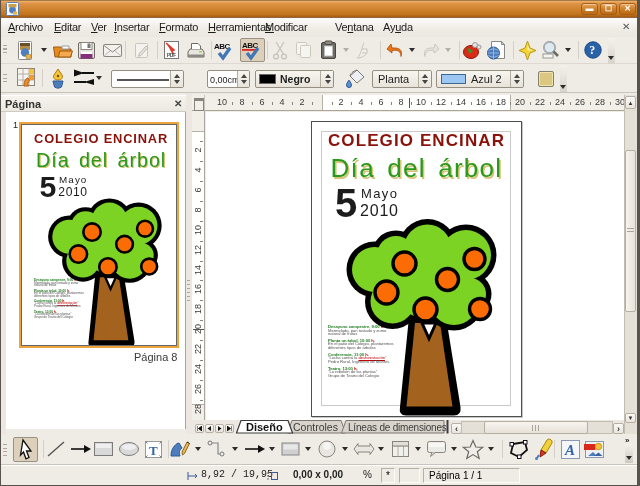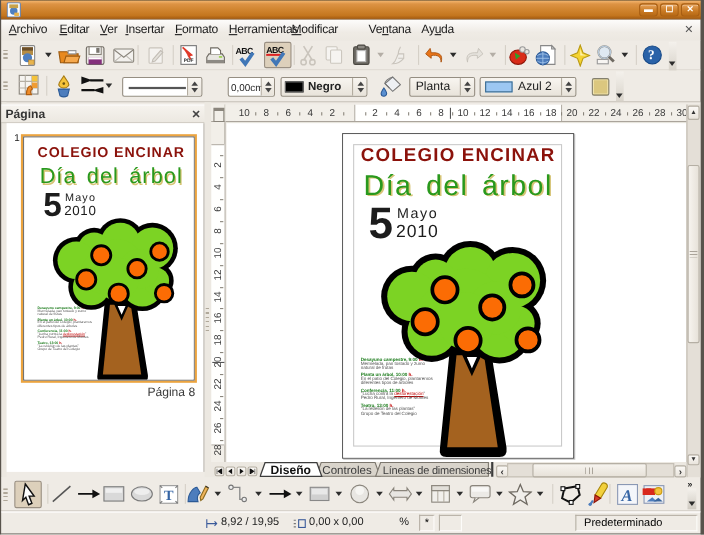--- a/index.html
+++ b/index.html
@@ -695,26 +695,26 @@
       <div style="left:484px;top:421px;width:104px;height:13px;background:linear-gradient(180deg,#f7f4ef,#e7e2d9);border:1px solid #b5afa4;border-radius:2px;"></div>
       <div style="left:532px;top:425px;width:8px;height:6px;background:repeating-linear-gradient(90deg,#aaa49a 0 1px,transparent 1px 3px);"></div>
       <div class="sbtn" style="left:613px;top:423px;width:11px;height:11px;font-size:9px;font-weight:bold;color:#333;line-height:10px;">›</div>
       <div class="sbtn" style="left:625px;top:96px;width:11px;height:13px;font-size:6px;line-height:12px;">▲</div>
       <div style="left:625px;top:150px;width:11px;height:162px;background:linear-gradient(90deg,#f7f4ef,#e7e2d9);border:1px solid #b5afa4;border-radius:2px;"></div>
       <div style="left:627px;top:228px;width:7px;height:6px;background:repeating-linear-gradient(180deg,#aaa49a 0 1px,transparent 1px 3px);"></div>
       <div class="sbtn" style="left:625px;top:413px;width:11px;height:10px;font-size:6px;line-height:9px;">▼</div>
       <svg style="left:187px;top:471px" width="11" height="10" viewBox="0 0 11 10">
         <path d="M1,1 v8 M1,5 h9 M8,3 l2,2 -2,2" stroke="#3a5a9a" stroke-width="1" fill="none"></path>
       </svg>
-      <span class="st" style="left:201px;top:469px;">8,92 / 19,95</span>
+      <span class="st" style="left:201px;top:469px;font-family:Liberation Mono, monospace;">8,92 / 19,95</span>
       <svg style="left:266px;top:471px" width="13" height="10" viewBox="0 0 13 10">
         <path d="M1,2 h2 M1,5 h2 M1,8 h2" stroke="#777" stroke-width="1"></path>
         <rect x="5.5" y="1.5" width="6" height="7" fill="none" stroke="#3a5a9a"></rect>
       </svg>
-      <span class="st" style="left:281px;top:469px;">0,00 x 0,00</span>
+      <span class="st" style="left:293px;top:469px;font-weight:bold;">0,00 x 0,00</span>
       <span class="st" style="left:363px;top:469px;">%</span>
       <div class="sfield" style="left:381px;top:468px;width:14px;text-align:center;">*</div>
       <div class="sfield" style="left:399px;top:468px;width:21px;"></div>
-      <div class="sfield" style="left:523px;top:468px;width:111px;padding-left:7px;">Predeterminado</div>
+      <div class="sfield" style="left:423px;top:468px;width:97px;padding-left:5px;">Página 1 / 1</div>
     </div>
 <div id="rborder"></div>
     <div id="lborder"></div>
 </div>
 
 </body></html>

